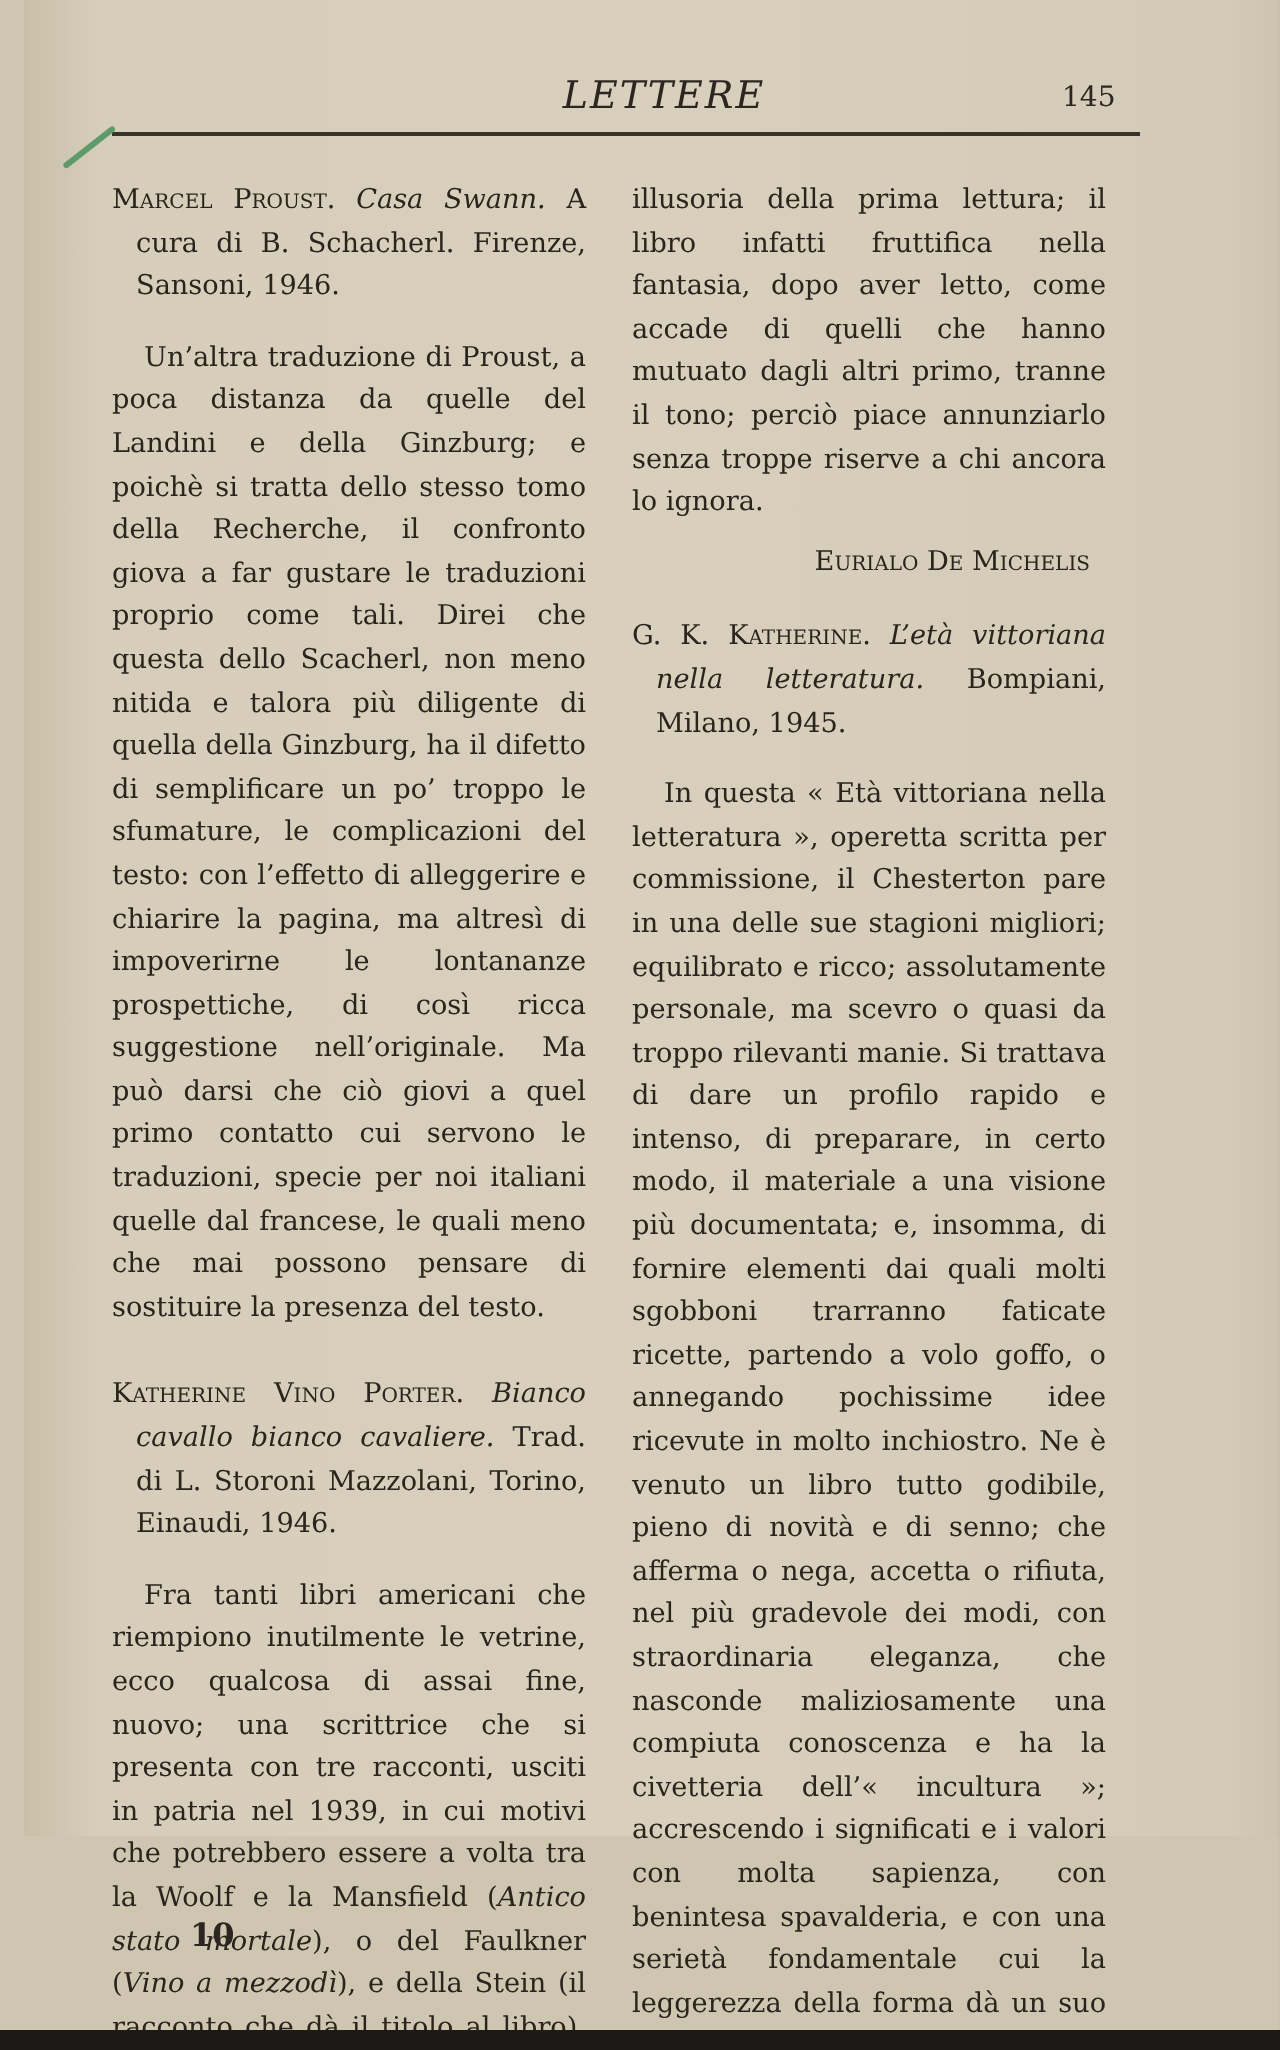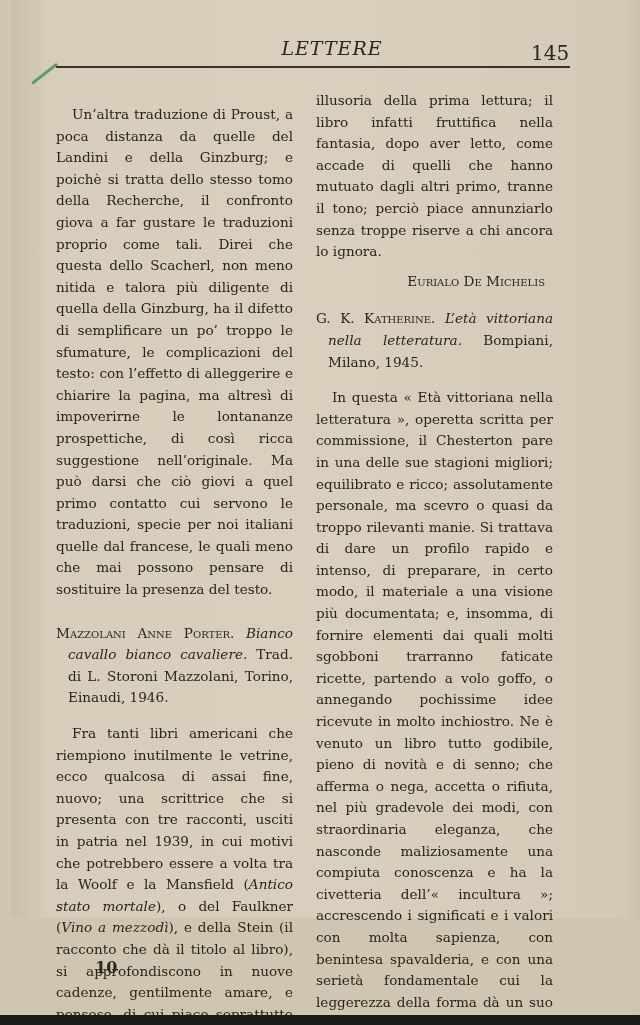--- a/index.html
+++ b/index.html
@@ -15,21 +15,21 @@
   }
   .page-shadow-right {
     position:absolute; right:0; top:0; width:14px; height:1015px;
     background:linear-gradient(90deg,rgba(0,0,0,0) 0%,rgba(120,105,80,0.25) 70%,rgba(90,80,60,0.35) 100%);
   }
   .bottom-band { position:absolute; left:0; top:1015px; width:640px; height:10px; background:#1c1a17; }
   .running-head {
     position:absolute; left:0; top:37px; width:640px; text-align:center;
     font-style:italic; font-size:19px; letter-spacing:1px; color:#2b2620;
   }
-  .page-number { position:absolute; left:519px; top:41px; font-size:20px; color:#2b2620; }
+  .page-number { position:absolute; left:519px; top:41px; font-size:14px; color:#2b2620; }
   .head-rule { position:absolute; left:44px; top:66px; width:514px; height:2px; background:#3a332a; }
   .check-mark {
     position:absolute; left:20px; top:82px; width:32px; height:3px;
     background:#5e9b6c; transform:rotate(-38deg); transform-origin:left center; border-radius:2px;
   }
   .col {
     position:absolute; top:90px; width:237px; font-size:13.6px; line-height:21.6px;
     text-align:justify; hyphens:manual;
   }
   .col.left { left:44px; }
@@ -51,25 +51,30 @@
 
 <div class="page">
   <div class="page-shadow-right"></div>
 
   <div class="running-head">LETTERE</div>
   <div class="page-number">145</div>
   <div class="head-rule"></div>
   <div class="check-mark"></div>
 
   <div class="col left">
+    <p class="entry-head">
+      <span class="author">Marcel Proust.</span>
+      <span class="title">Casa Swann.</span>
+      <span>A cura di B. Schacherl. Firenze, Sansoni, 1946.</span>
+    </p>
     <div class="gap"></div>
     <p class="para">Un’altra traduzione di Proust, a poca distanza da quelle del Landini e della Ginzburg; e poichè si tratta dello stesso tomo della Recherche, il confronto giova a far gustare le traduzioni proprio come tali. Direi che questa dello Scacherl, non meno nitida e talora più diligente di quella della Ginzburg, ha il difetto di semplificare un po’ troppo le sfumature, le complicazioni del testo: con l’effetto di alleggerire e chiarire la pagina, ma altresì di impoverirne le lontananze prospettiche, di così ricca suggestione nell’originale. Ma può darsi che ciò giovi a quel primo contatto cui servono le traduzioni, specie per noi italiani quelle dal francese, le quali meno che mai possono pensare di sostituire la presenza del testo.</p>
     <div class="gap-lg"></div>
     <p class="entry-head">
-      <span class="author">Mazzolani Anne Porter.</span>
+      <span class="author">Katherine Vino Porter.</span>
       <span class="title">Bianco cavallo bianco cavaliere.</span>
       <span>Trad. di L. Storoni Mazzolani, Torino, Einaudi, 1946.</span>
     </p>
     <div class="gap"></div>
     <p class="para"><span>Fra tanti libri americani che riempiono inutilmente le vetrine, ecco qualcosa di assai fine, nuovo; una scrittrice che si presenta con tre racconti, usciti in patria nel 1939, in cui motivi che potrebbero essere a volta tra la Woolf e la Mansfield (</span><em>Antico stato mortale</em><span>), o del Faulkner (</span><em>Vino a mezzodì</em><span>), e della Stein (il racconto che dà il titolo al libro), si approfondiscono in nuove cadenze, gentilmente amare, e pensose, di cui piace soprattutto la delicatezza e fermezza del tratto. Direi che qualcosa manca alla definitiva persuasione di quest’arte: ora è un finale troppo rapido, ora un procedere a sbalzi, in genere è l’irresistibile ricordo, pur mentre si cede al suo fascino, degli autori più su nominati, come esempio che ella stessa abbia tenuto presente. Ma può essere sensazione</span></p>
   </div>
 
   <div class="col right">
     <p>illusoria della prima lettura; il libro infatti fruttifica nella fantasia, dopo aver letto, come accade di quelli che hanno mutuato dagli altri primo, tranne il tono; perciò piace annunziarlo senza troppe riserve a chi ancora lo ignora.</p>
     <p class="signature">Eurialo De Michelis</p>

